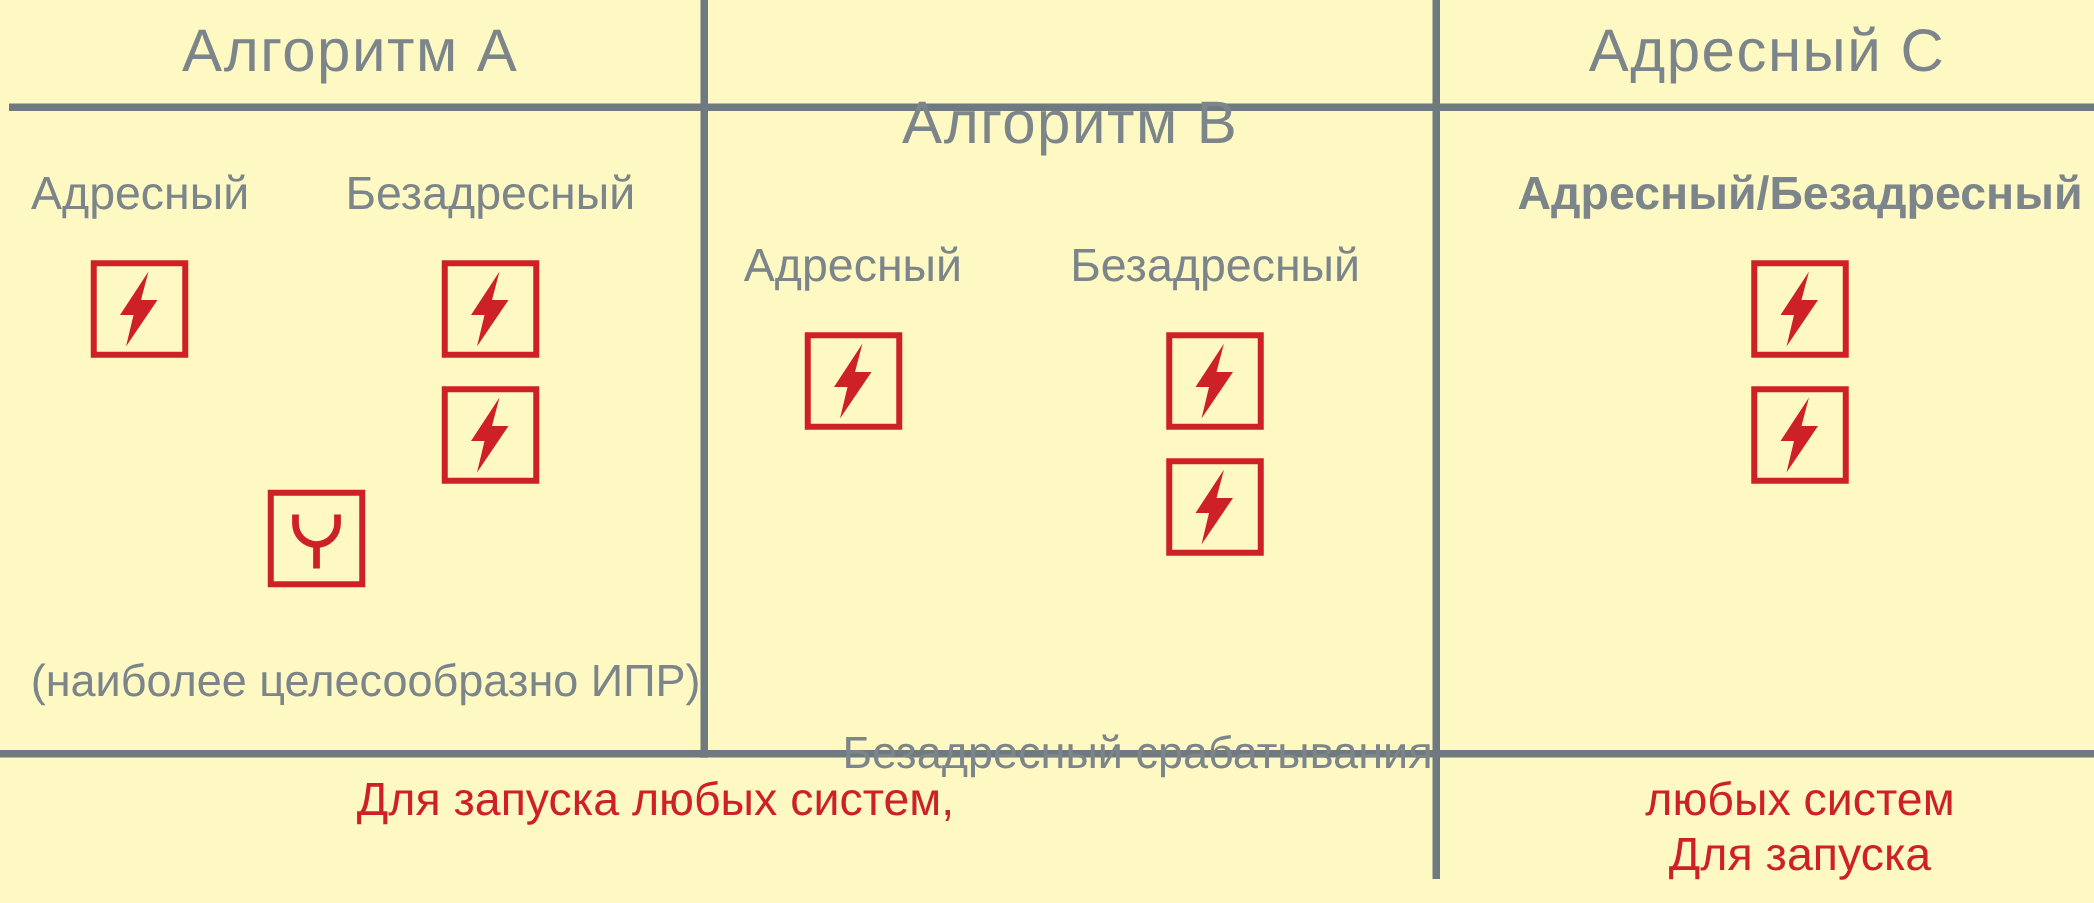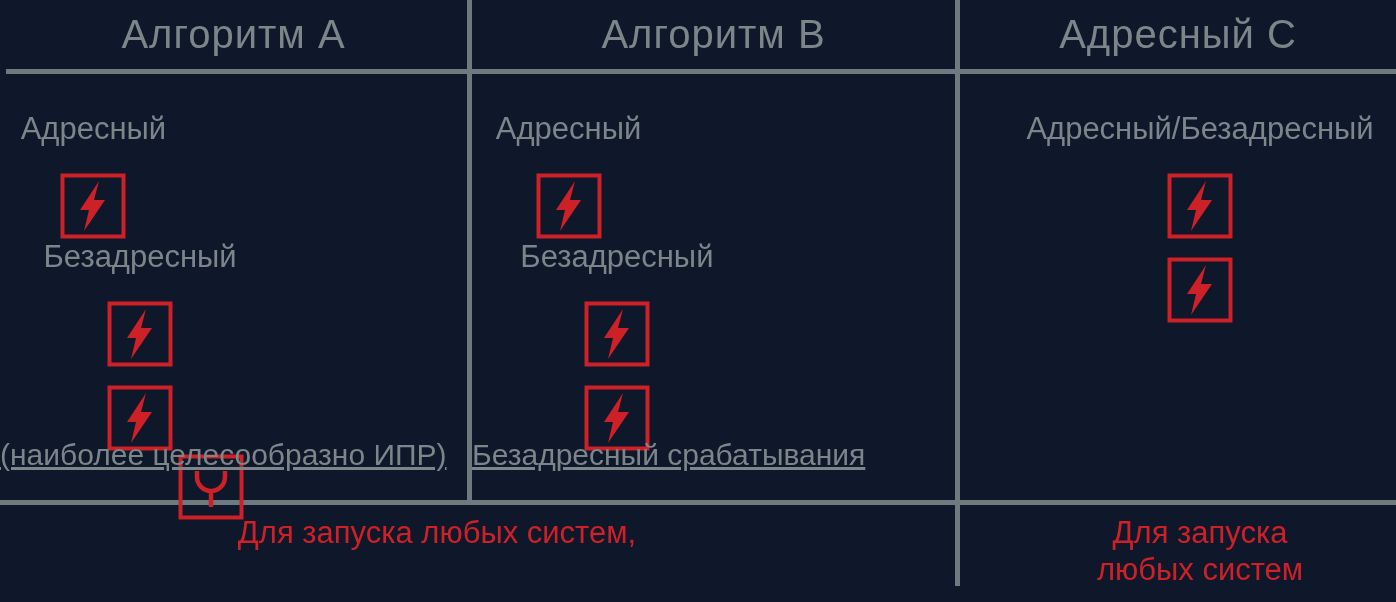--- a/index.html
+++ b/index.html
@@ -1,48 +1,48 @@
 <!DOCTYPE html>
 <html><head>
 <meta charset="utf-8">
 <style>
   html,body{margin:0;padding:0;background:#ffffff;}
   .canvas{
-    position:relative;width:1396px;height:602px;background:#0f172a;
+    position:relative;width:1396px;height:602px;background:#fef9c3;
     font-family:"Liberation Sans",sans-serif;overflow:hidden;
   }
   
   .hline{position:absolute;left:6px;right:0;height:5px;background:#6e7a7f;}
   .hline-top{top:69px;}
   .hline-bottom{top:500px;left:0;}
   .vline{position:absolute;width:5px;background:#6e7a7f;top:0;}
   .vline-ab{left:467px;height:505px;}
   .vline-bc{left:955px;height:586px;}
   
   .col{position:absolute;top:0;height:500px;}
   .col-a{left:0;width:467px;}
-  .col-b{left:472px;width:483px;}
+  .col-b{left:472px;width:483px;margin-top:48px;}
   .col-c{left:960px;width:436px;}
   .col-title{
     margin:0;height:69px;display:flex;align-items:center;justify-content:center;
     font-size:40px;font-weight:400;color:#7b858a;letter-spacing:1px;white-space:nowrap;
   }
-  .two-col{display:flex;margin-top:42px;flex-direction:column;}
+  .two-col{display:flex;margin-top:42px;}
   .subcol{display:flex;flex-direction:column;align-items:center;}
   .subcol-left{width:40%;}
   .subcol-right{width:60%;}
-  .single-col{display:flex;flex-direction:column;align-items:center;margin-top:42px;padding-left:44px;}
+  .single-col{display:flex;flex-direction:column;align-items:center;margin-top:42px;padding-left:44px;font-weight:bold;}
   .sub-label{font-size:31px;color:#7b858a;height:36px;line-height:36px;white-space:nowrap;}
   .icon{width:66px;height:66px;display:block;}
   .sub-label + .icon{margin-top:26px;}
   .icon + .icon{margin-top:18px;}
   .ypr-row{display:flex;justify-content:center;margin-top:3px;padding-right:46px;}
   .caption{
-    position:absolute;top:438px;left:0;width:100%;text-align:left;
-    font-size:30px;color:#7b858a;white-space:nowrap;text-decoration:underline;
+    position:absolute;top:438px;left:0;width:100%;text-align:right;
+    font-size:30px;color:#7b858a;white-space:nowrap;
   }
   .col-c .caption{left:44px;width:392px;}
   
   .footer-note{
     position:absolute;top:514px;text-align:center;color:#cd2127;
     font-size:31px;line-height:37px;white-space:nowrap;
   }
   .footer-ab{left:0;width:874px;}
   .footer-c{left:1004px;width:392px;}
   .defs-hidden{position:absolute;width:0;height:0;overflow:hidden;}
@@ -129,17 +129,17 @@
       <svg class="icon" viewBox="0 0 66 66">
           <use href="#fire-detector-symbol"></use>
         </svg>
     </div>
   </section>
 
   <div class="footer-note footer-ab">
     <div>Для запуска любых систем,</div>
   </div>
   <div class="footer-note footer-c">
+    <div>любых систем</div>
     <div>Для запуска</div>
-    <div>любых систем</div>
   </div>
 
 </div>
 
 </body></html>

